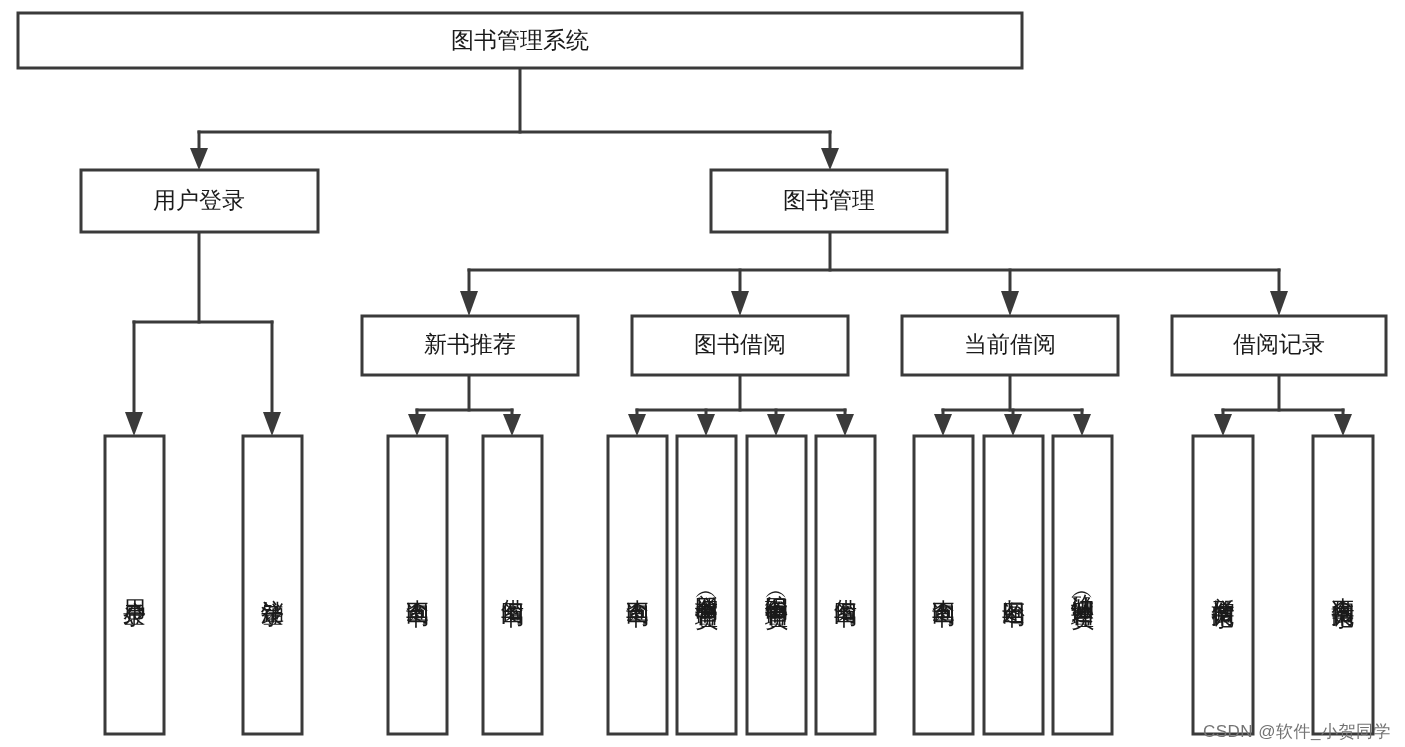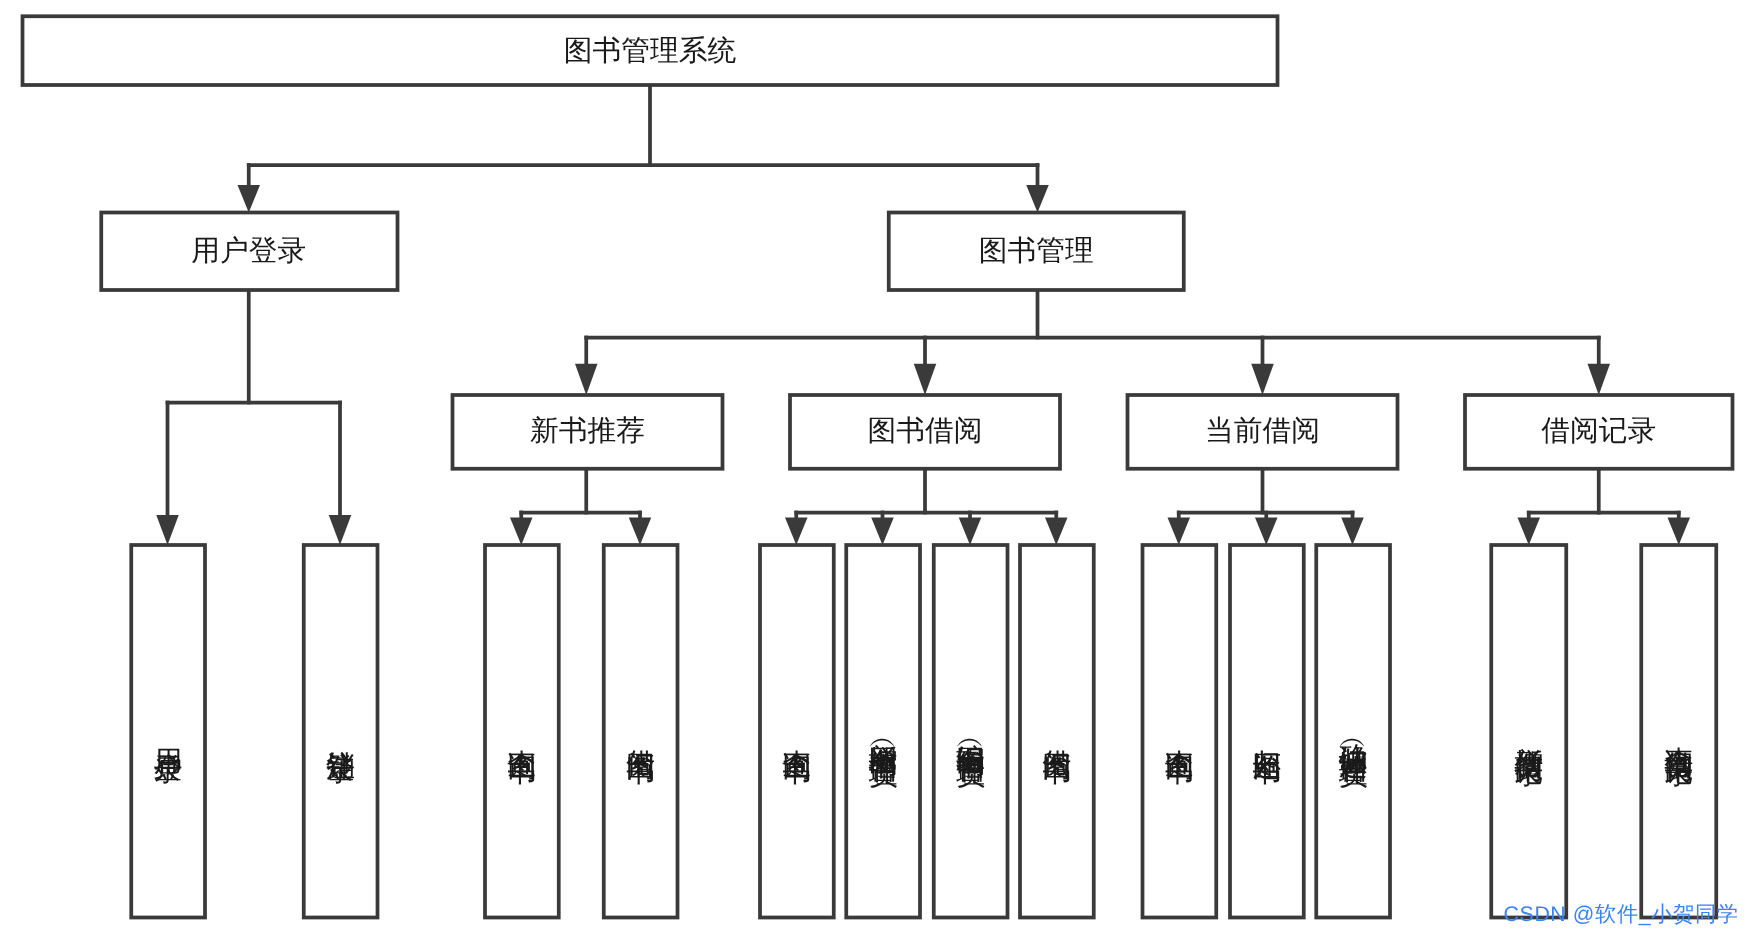--- a/index.html
+++ b/index.html
@@ -63,21 +63,21 @@
     justify-content: center;
     pointer-events: none;
     white-space: nowrap;
   }
   .watermark {
     position: absolute;
     right: 14px;
     bottom: 4px;
     font-family: "Liberation Sans", "DejaVu Sans", sans-serif;
     font-size: 17px;
-    color: #3b82f6;
+    color: #737373;
     letter-spacing: 0.5px;
     user-select: none;
   }
 </style>
 </head>
 <body>
 
 <div id="diagram-root">
 
   <svg class="flow" viewBox="0 0 1405 747">

